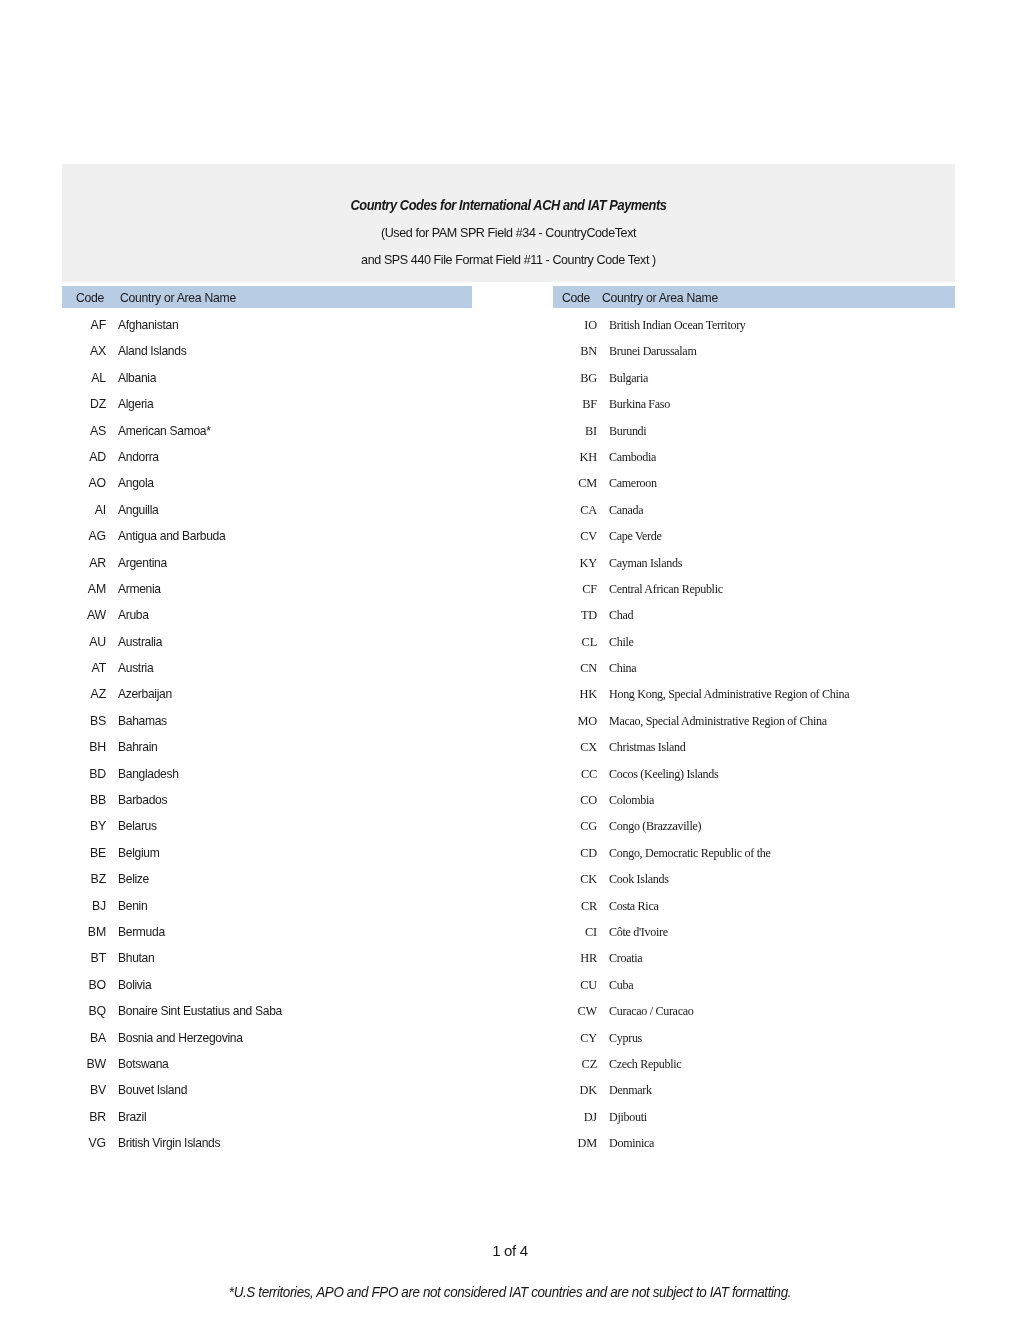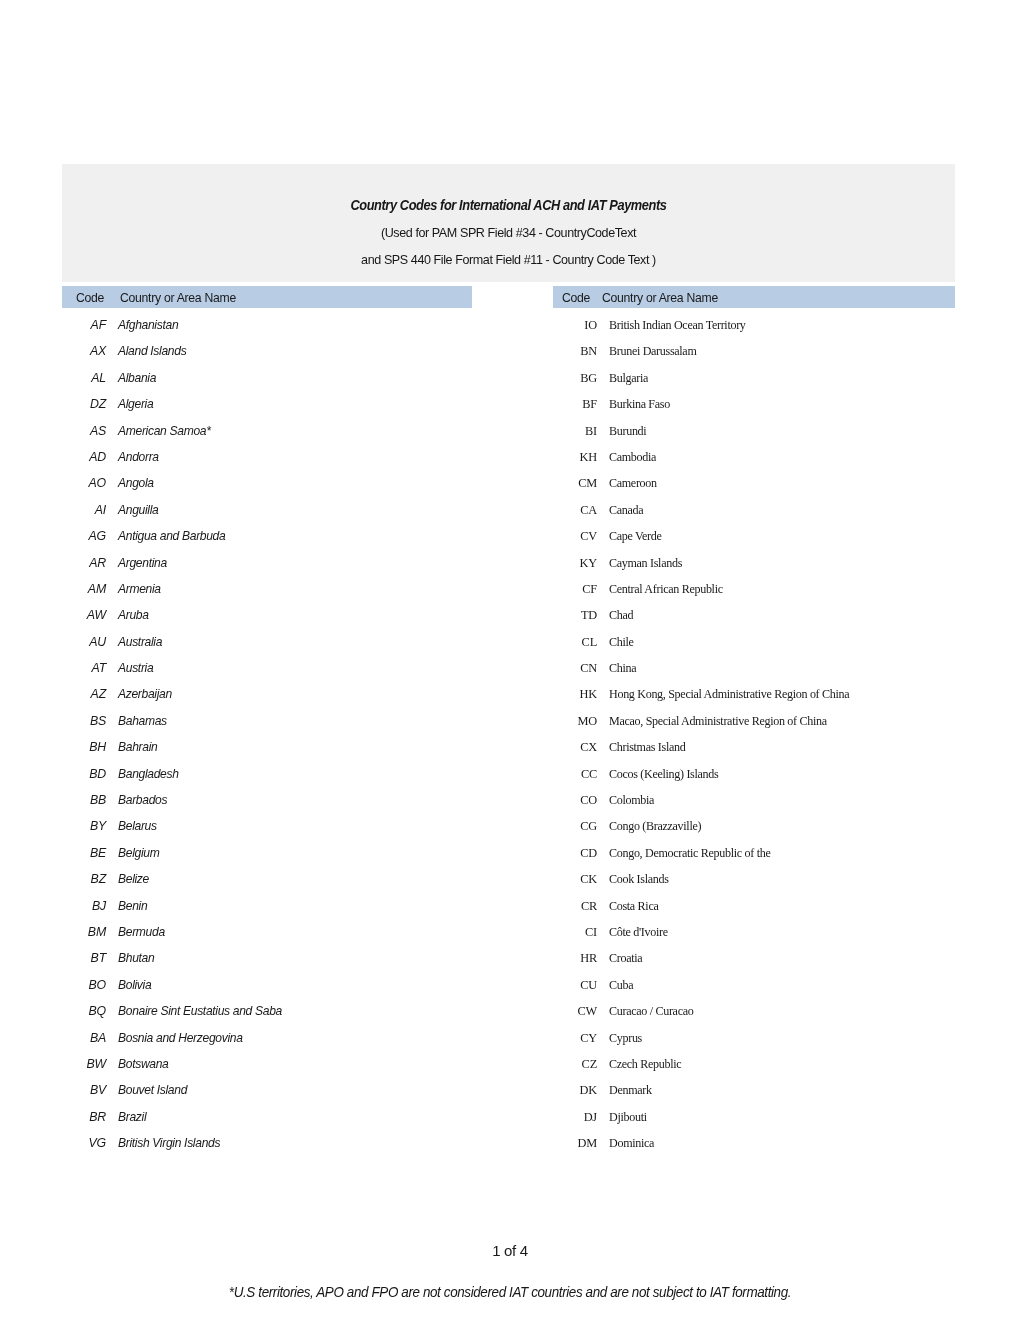--- a/index.html
+++ b/index.html
@@ -79,21 +79,21 @@
   .hdr-code-l { left: 76px; }
   .hdr-name-l { left: 120px; }
   .hdr-code-r { left: 562px; }
   .hdr-name-r { left: 602px; }
 
   
   .col {
     position: absolute;
     top: 268px;
   }
-  .col.left  { left: 62px;  width: 410px; font-style: italic; }
+  .col.left  { left: 62px;  width: 410px; }
   .col.right { left: 553px; width: 402px; font-family: Liberation Serif, serif; }
 
   .row {
     position: relative;
     height: 26.4px;
     line-height: 26.4px;
     white-space: nowrap;
   }
   .cell-code {
     position: absolute;

